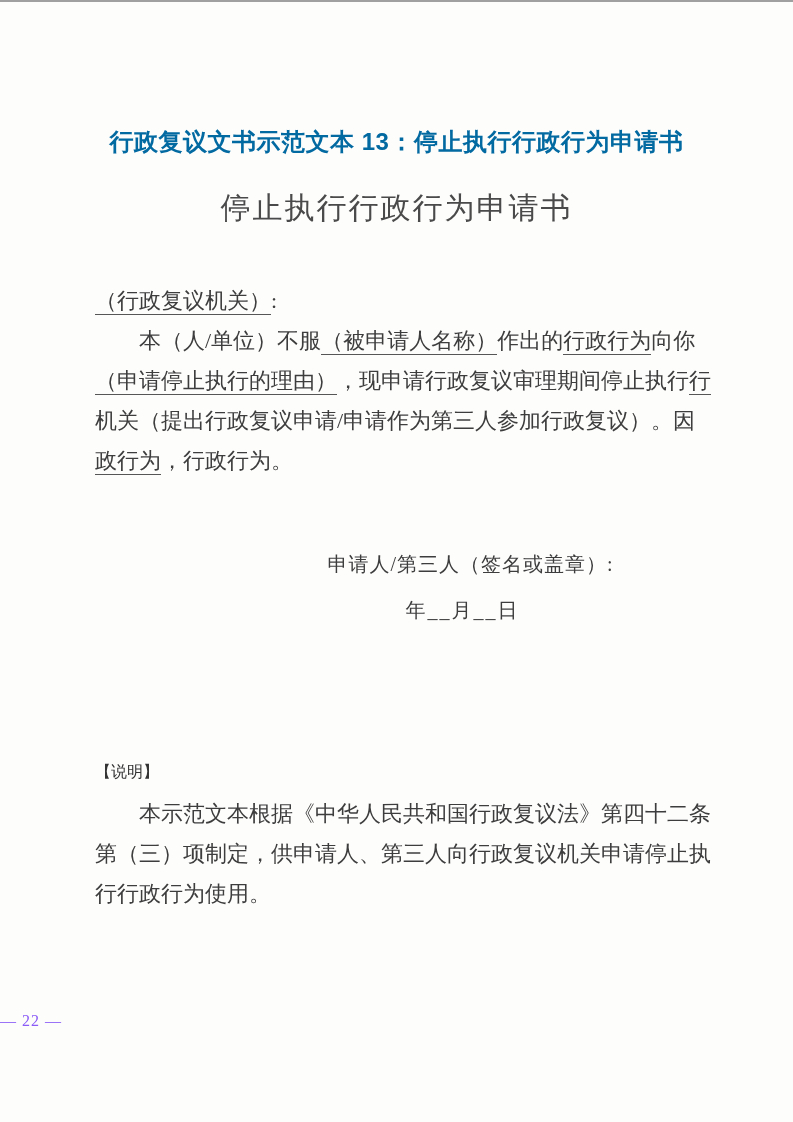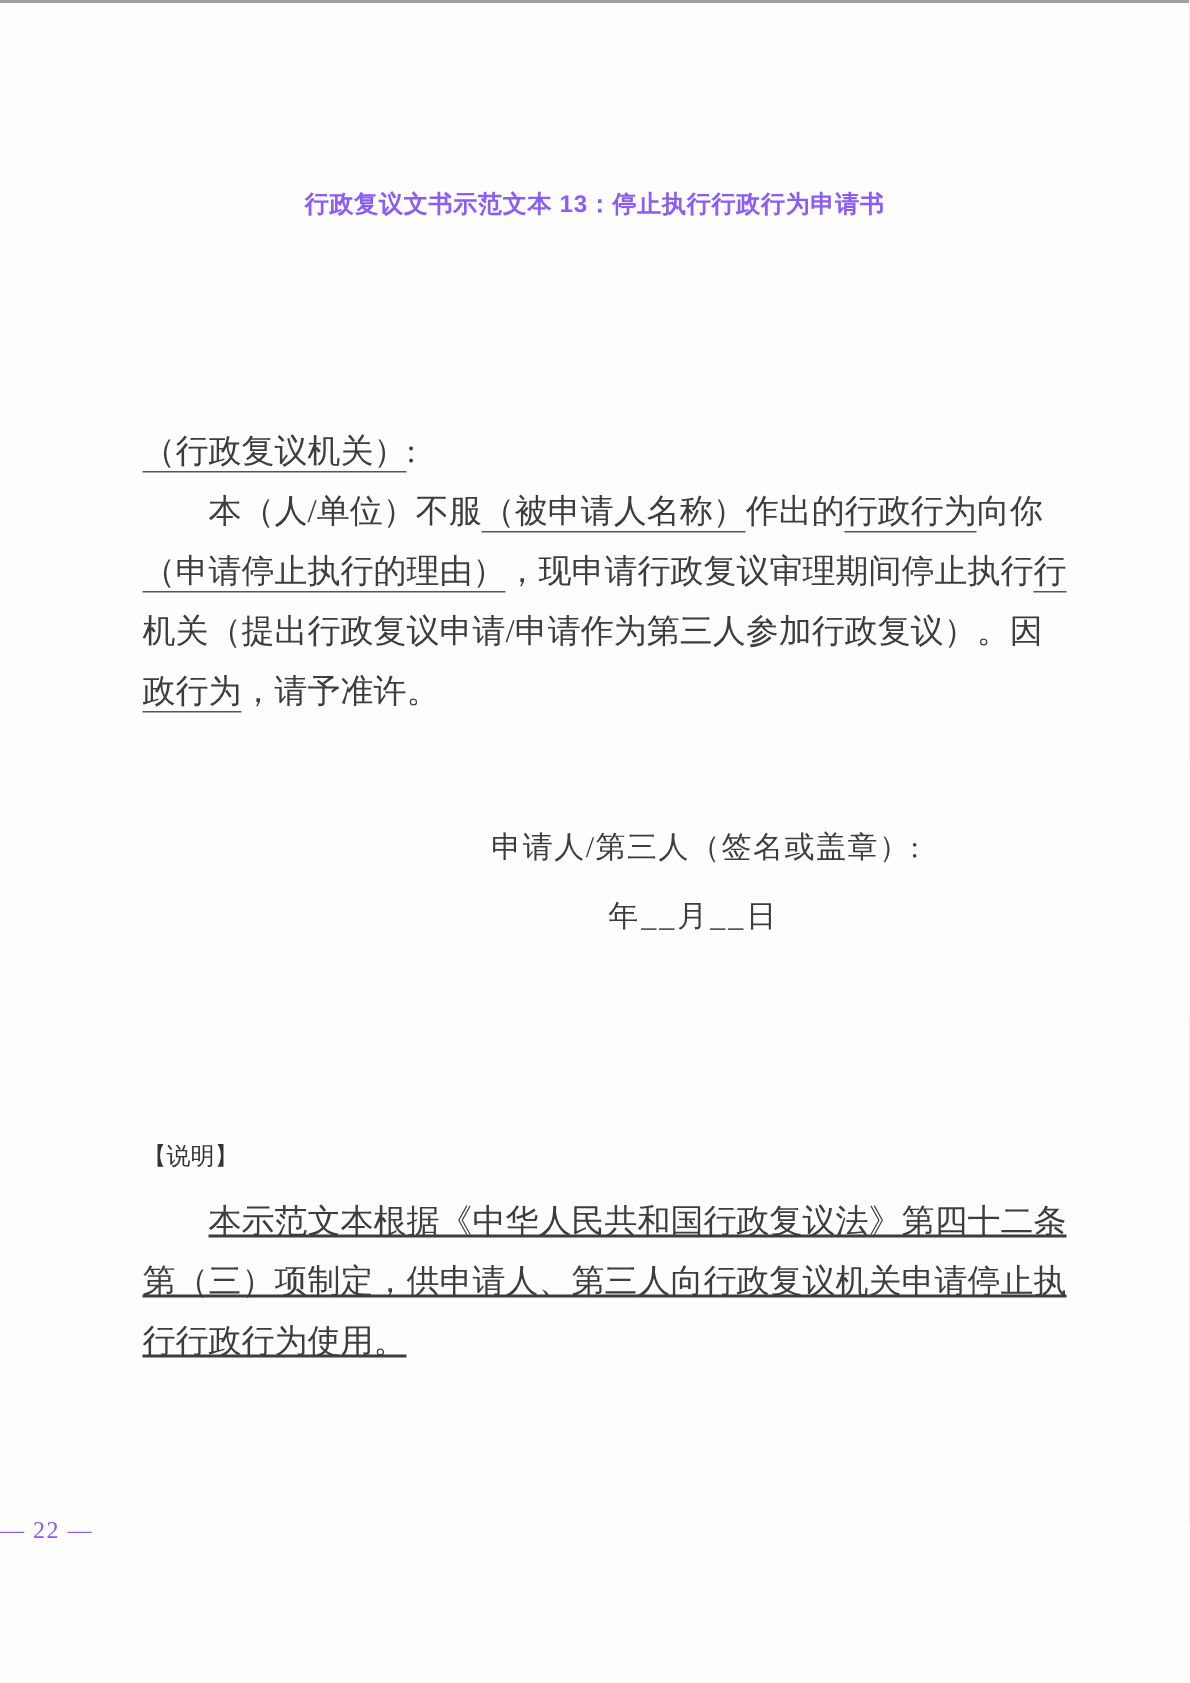--- a/index.html
+++ b/index.html
@@ -23,23 +23,23 @@
     opacity: 0.85;
   }
   .doc-label {
     position: absolute;
     top: 126px;
     left: 0;
     width: 100%;
     text-align: center;
     font-family: "Liberation Sans", "DejaVu Sans", sans-serif;
     font-weight: bold;
-    font-size: 16px;
+    font-size: 24px;
     letter-spacing: 0.5px;
-    color: #8b5cf6;
+    color: #0369a1;
   }
   .doc-title {
     position: absolute;
     top: 188px;
     left: 0;
     width: 100%;
     text-align: center;
     font-size: 30px;
     font-weight: normal;
     letter-spacing: 2px;
@@ -87,48 +87,49 @@
     width: 612px;
     font-size: 22px;
     line-height: 40px;
     color: #3d3d3d;
   }
   .notes-heading {
     font-size: 16px;
     margin-bottom: 2px;
     color: #333;
   }
-  .notes-line { white-space: nowrap; text-decoration: underline; }
+  .notes-line { white-space: nowrap; }
   .notes-line.indent { text-indent: 2em; }
   .page-number {
     position: absolute;
     top: 1012px;
     left: 0;
     width: 100%;
     font-size: 16px;
     letter-spacing: 1px;
     color: #8b5cf6;
   }
 </style>
 </head>
 <body>
 
 <div class="page">
 
   <div class="scan-edge"></div>
 
   <div class="doc-label">行政复议文书示范文本 13：停止执行行政行为申请书</div>
 
+  <div class="doc-title">停止执行行政行为申请书</div>
 
   <div class="body-text" id="body-lines">
       <div class="body-line"><span class="u">（行政复议机关）</span><span>:</span></div>
       <div class="body-line indent"><span>本（人/单位）不服</span><span class="u">（被申请人名称）</span><span>作出的</span><span class="u">行政行为</span><span>向你</span></div>
       <div class="body-line"><span class="u">（申请停止执行的理由）</span><span>，现申请行政复议审理期间停止执行</span><span class="u">行</span></div>
       <div class="body-line"><span>机关（提出行政复议申请/申请作为第三人参加行政复议）。因</span></div>
-      <div class="body-line"><span class="u">政行为</span><span>，请予准许。</span></div>
+      <div class="body-line"><span class="u">政行为</span><span>，行政行为。</span></div>
     </div>
 
   <div class="sig-block">
     <div class="sig-line">申请人/第三人（签名或盖章）:</div>
     <div class="date-line">年__月__日</div>
   </div>
 
   <div class="notes">
     <div class="notes-heading">【说明】</div>
     <div id="notes-lines">

